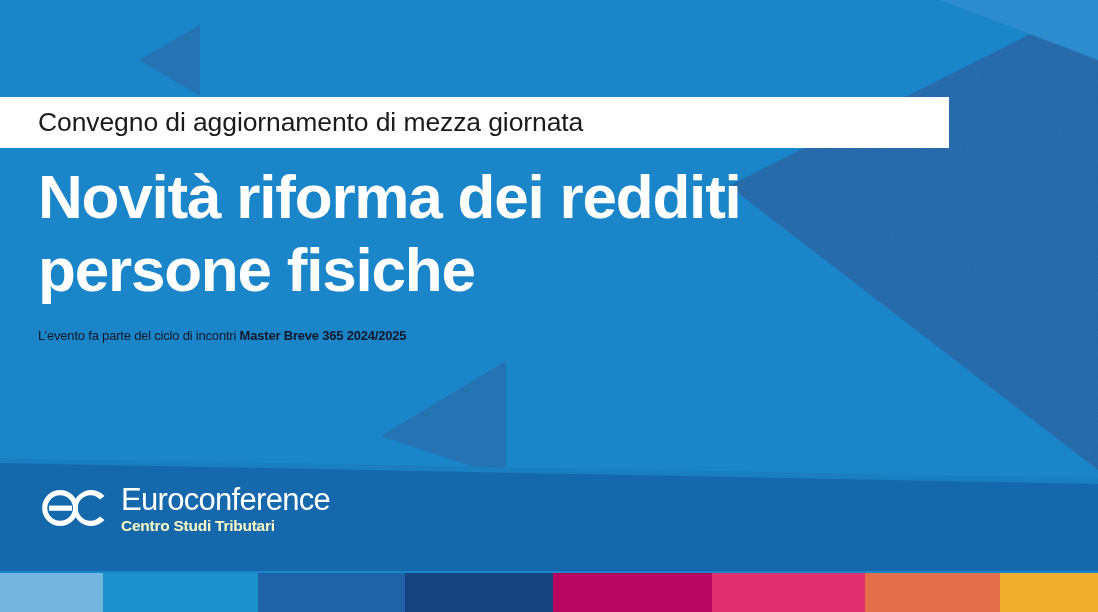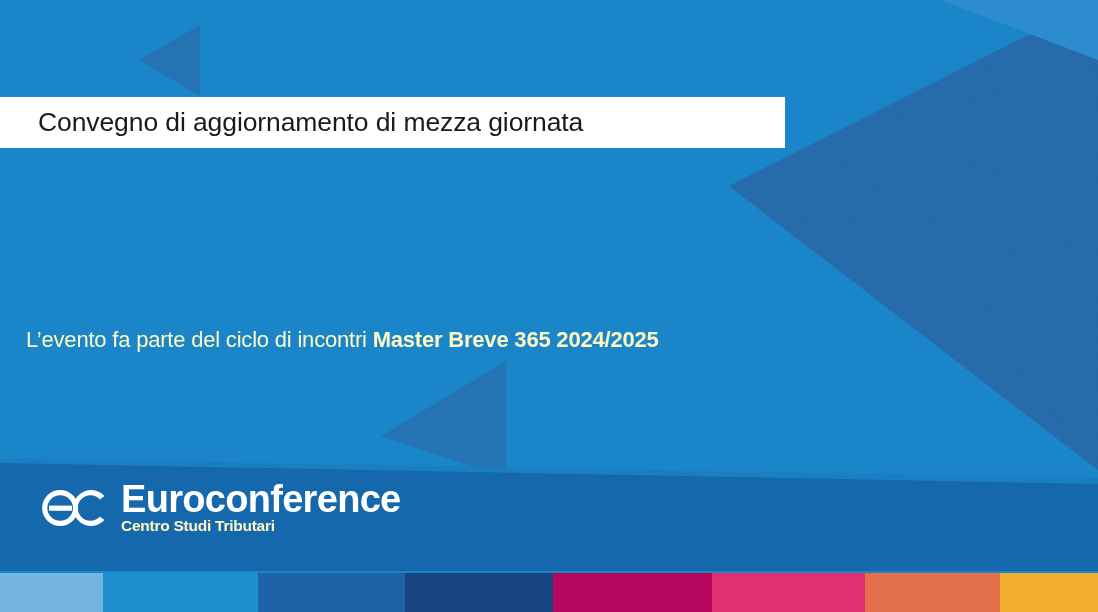--- a/index.html
+++ b/index.html
@@ -26,21 +26,21 @@
     inset: 0;
     width: 1098px;
     height: 612px;
   }
 
   
   .kicker-plate {
     position: absolute;
     left: 0;
     top: 97px;
-    width: 785px;
+    width: 949px;
     height: 51px;
     background: #ffffff;
     display: flex;
     align-items: center;
     box-sizing: border-box;
     padding-left: 38px;
   }
   .kicker-text {
     font-size: 26.5px;
     line-height: 1;
@@ -61,25 +61,25 @@
     line-height: 73px;
     font-weight: 700;
     color: #ffffff;
     letter-spacing: -1.2px;
     white-space: nowrap;
   }
 
   
   .subtitle {
     position: absolute;
-    left: 26px;
+    left: 38px;
     top: 329px;
-    font-size: 22px;
+    font-size: 13px;
     line-height: 1;
-    color: #fef9c3;
+    color: #0f172a;
     letter-spacing: -0.2px;
     white-space: nowrap;
   }
   .subtitle .strong {
     font-weight: 700;
   }
 
   .logo-group {
     position: absolute;
     left: 38px;
@@ -92,23 +92,23 @@
     width: 72px;
     height: 46px;
     margin-top: 1px;
   }
   .logo-words {
     margin-left: 11px;
     display: flex;
     flex-direction: column;
   }
   .logo-name {
-    font-size: 38px;
+    font-size: 31px;
     line-height: 31px;
-    font-weight: 700;
+    font-weight: 400;
     color: #ffffff;
     letter-spacing: -0.7px;
   }
   .logo-tagline {
     margin-top: 3px;
     font-size: 15.5px;
     line-height: 16px;
     font-weight: 700;
     color: #fef9c3;
     letter-spacing: -0.25px;
@@ -156,20 +156,24 @@
     <polygon points="506,361 506,478 381,436" fill="#2573b2"></polygon>
 
     <polygon points="0,458 1098,478 1098,571 0,571" fill="#1a7fc0"></polygon>
     <polygon points="0,463 1098,484 1098,571 0,571" fill="#1468ab"></polygon>
   </svg>
 
   <div class="kicker-plate">
     <span class="kicker-text">Convegno di aggiornamento di mezza giornata</span>
   </div>
 
+  <div class="title-block">
+    <div class="title-line">Novità riforma dei redditi</div>
+    <div class="title-line">persone fisiche</div>
+  </div>
 
   <div class="subtitle"><span>L’evento fa parte del ciclo di incontri </span><span class="strong">Master Breve 365 2024/2025</span></div>
 
   <div class="logo-group">
     <svg class="logo-mark" viewBox="0 0 104 64" aria-hidden="true">
 
       <path d="M32 6
                a26 26 0 1 0 0 52
                a26 26 0 1 0 0 -52
                Z

